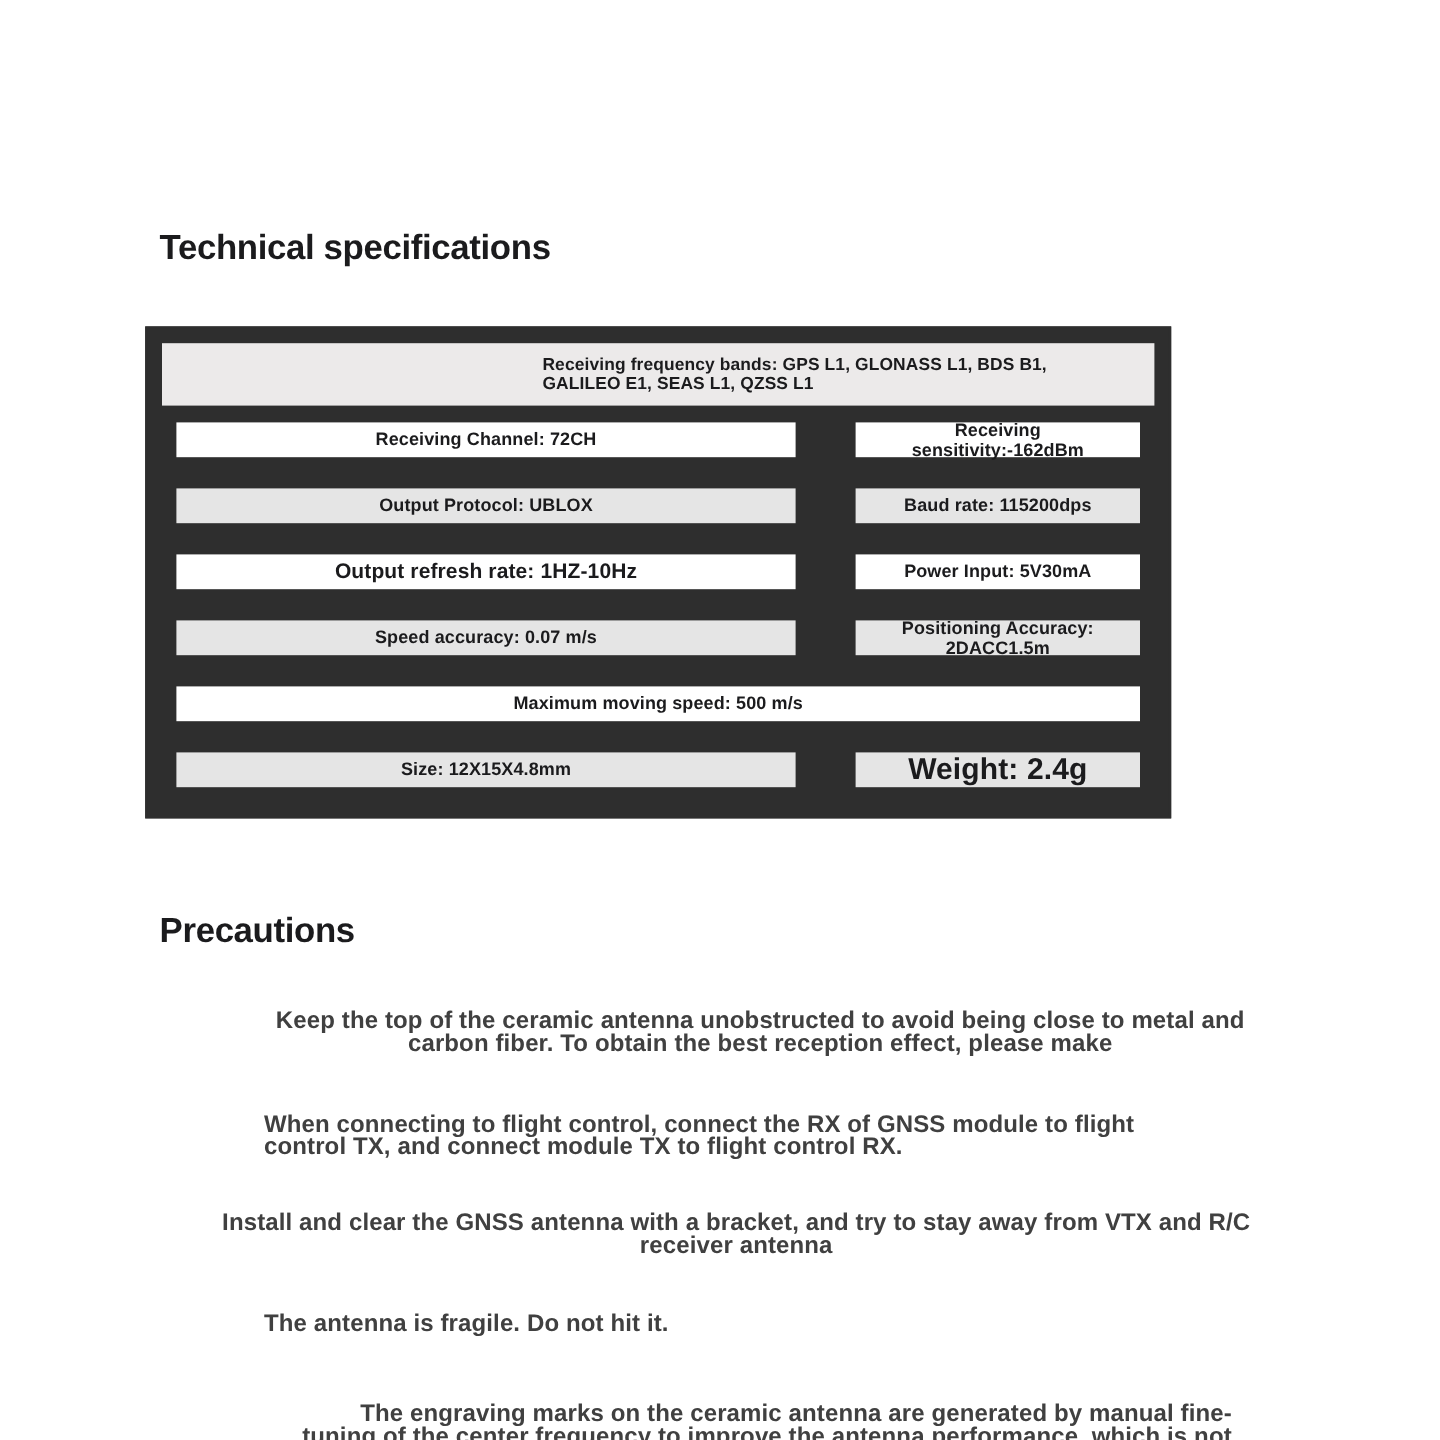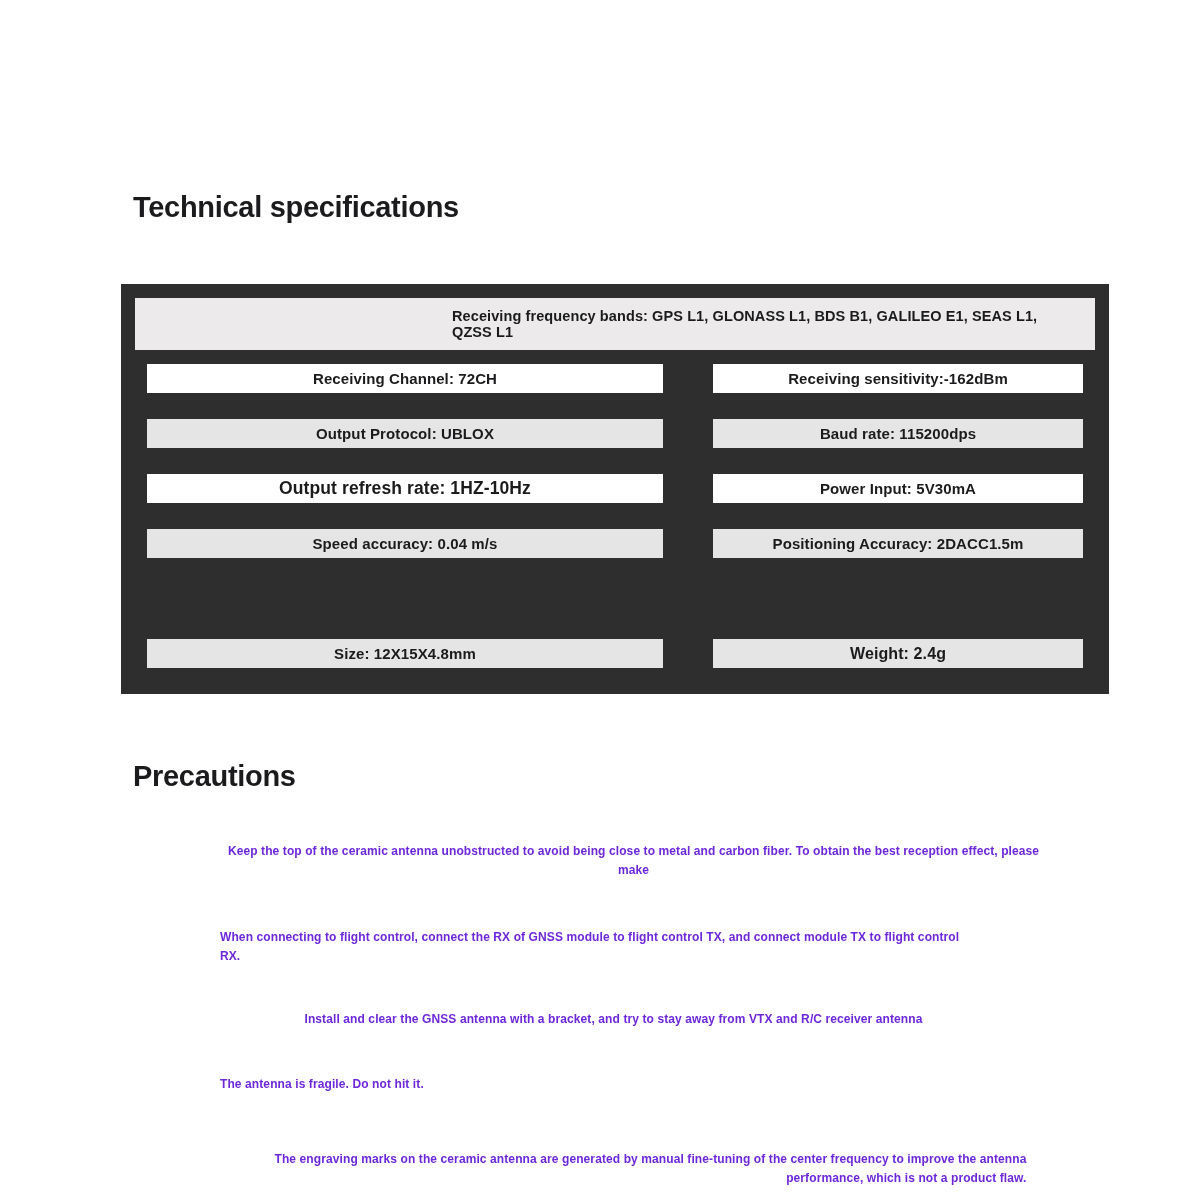--- a/index.html
+++ b/index.html
@@ -24,22 +24,22 @@
   }
   #tech-title {
     position: absolute;
     left: 97px;
     top: 155px;
   }
   
   .spec-table {
     position: absolute;
     left: 97px;
-    top: 260px;
-    width: 988px;
+    top: 248px;
+    width: 855px;
     border: 2px solid #2e2e2e;
     background: #2e2e2e;
   }
   .spec-row {
     display: flex;
     height: 53px;
   }
   .spec-row + .spec-row { margin-top: 2px; gap: 48px; }
   .spec-row--header {
     background: #eceaea;
@@ -62,39 +62,39 @@
     font-size: 15px;
     font-weight: 700;
     letter-spacing: 0.1px;
     background: #ffffff;
     text-align: center;
   }
   .spec-cell--left  { width: 516px; margin-right: 2px; }
   .spec-cell--right { flex: 1; }
   .spec-row--gray .spec-cell { background: #e5e5e5; }
   .spec-cell--big    { font-size: 17.5px; }
-  .spec-cell--bigger { font-size: 16px; }
+  .spec-cell--bigger { font-size: 25px; }
   
   #precautions-title {
     position: absolute;
     left: 97px;
     top: 724px;
   }
   .precautions-body {
     position: absolute;
     left: 97px;
     top: 794px;
     width: 1025px;
   }
   .precaution {
-    font-size: 12px;
+    font-size: 20px;
     font-weight: 700;
     line-height: 19px;
     letter-spacing: 0.1px;
-    color: #6d28d9;
+    color: #404040;
   }
   .precaution--p1 {
     text-align: center;
     max-width: 862px;
     margin: 0 auto 24px auto;
   }
   .precaution--p2 {
     text-align: center;
     margin: 0 40px 22px 0;
   }
@@ -133,25 +133,26 @@
       <div class="spec-cell spec-cell--left">Output Protocol: UBLOX</div>
       <div class="spec-cell spec-cell--right">Baud rate: 115200dps</div>
     </div>
 
     <div class="spec-row">
       <div class="spec-cell spec-cell--left spec-cell--big">Output refresh rate: 1HZ-10Hz</div>
       <div class="spec-cell spec-cell--right">Power Input: 5V30mA</div>
     </div>
 
     <div class="spec-row spec-row--gray">
-      <div class="spec-cell spec-cell--left">Speed accuracy: 0.04 m/s</div>
+      <div class="spec-cell spec-cell--left">Speed accuracy: 0.07 m/s</div>
       <div class="spec-cell spec-cell--right">Positioning Accuracy: 2DACC1.5m</div>
     </div>
 
     <div class="spec-row">
+      <div class="spec-cell spec-cell--right">Maximum moving speed: 500 m/s</div>
     </div>
 
     <div class="spec-row spec-row--gray">
       <div class="spec-cell spec-cell--left">Size: 12X15X4.8mm</div>
       <div class="spec-cell spec-cell--right spec-cell--bigger">Weight: 2.4g</div>
     </div>
 
   </div>
 
   <h2 id="precautions-title" class="section-title">Precautions</h2>

